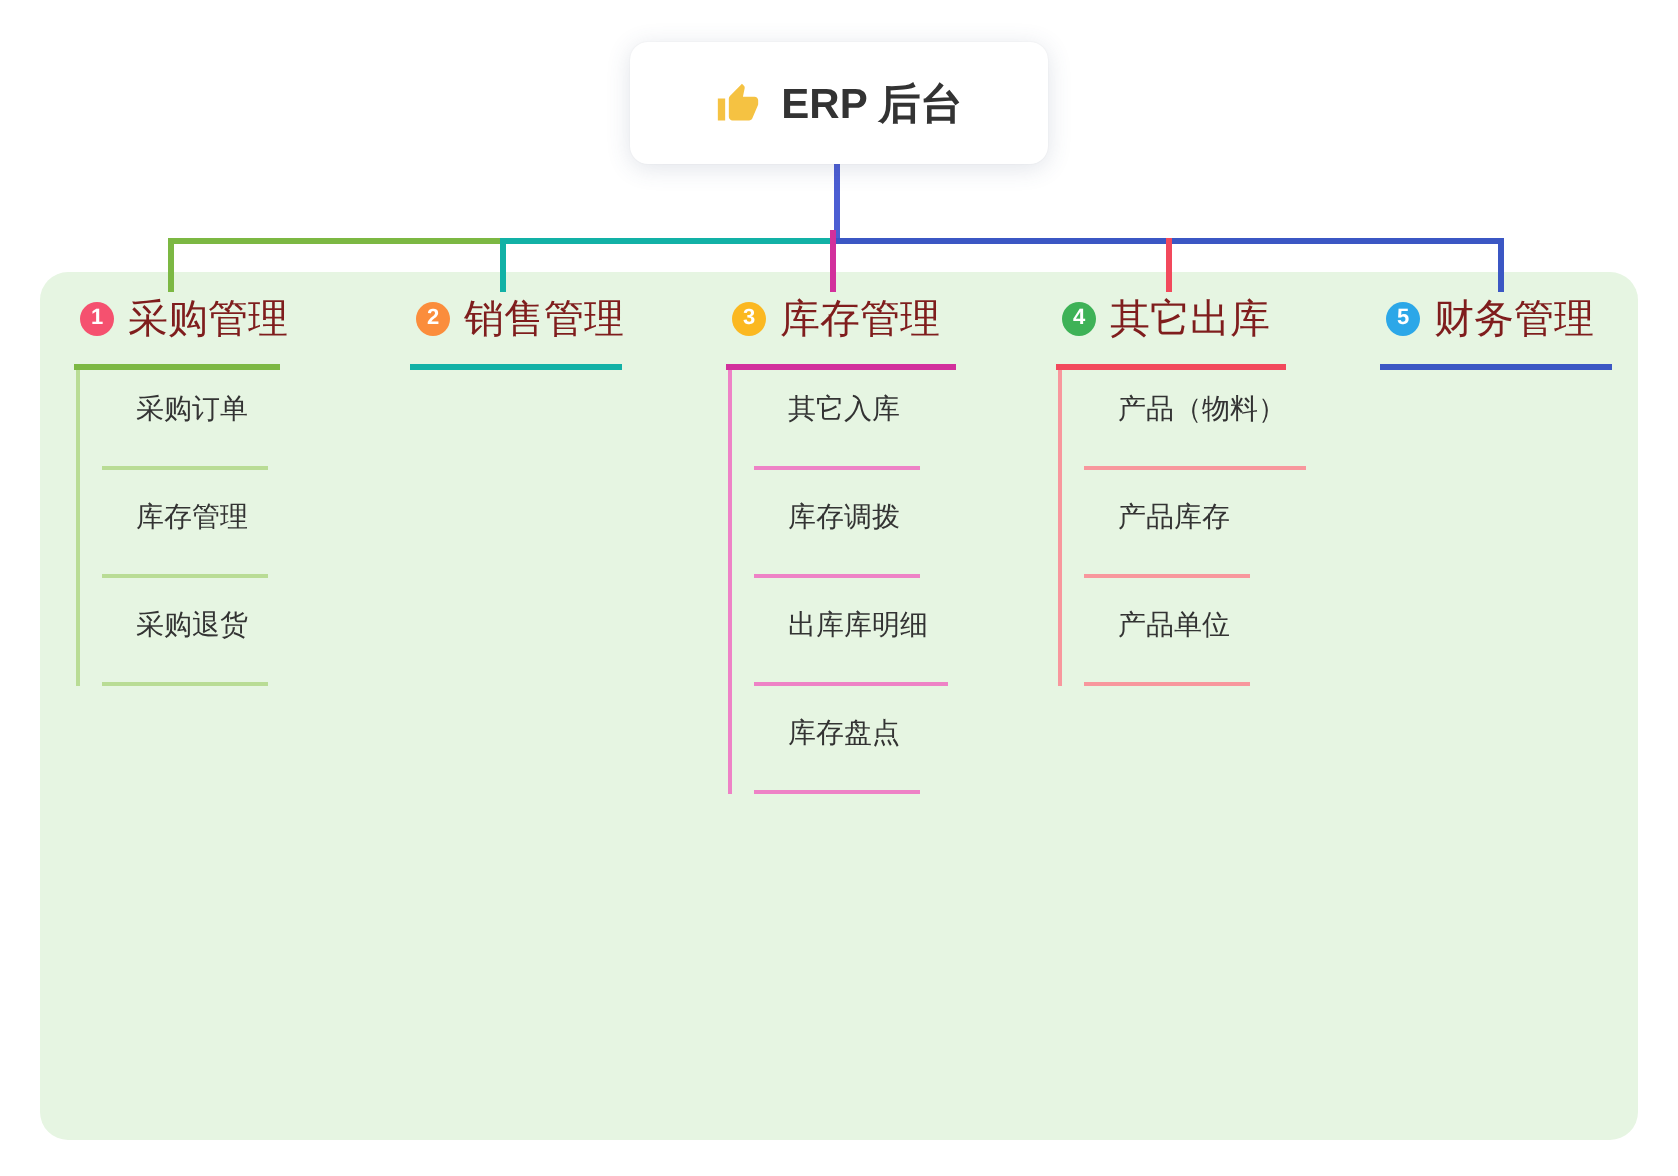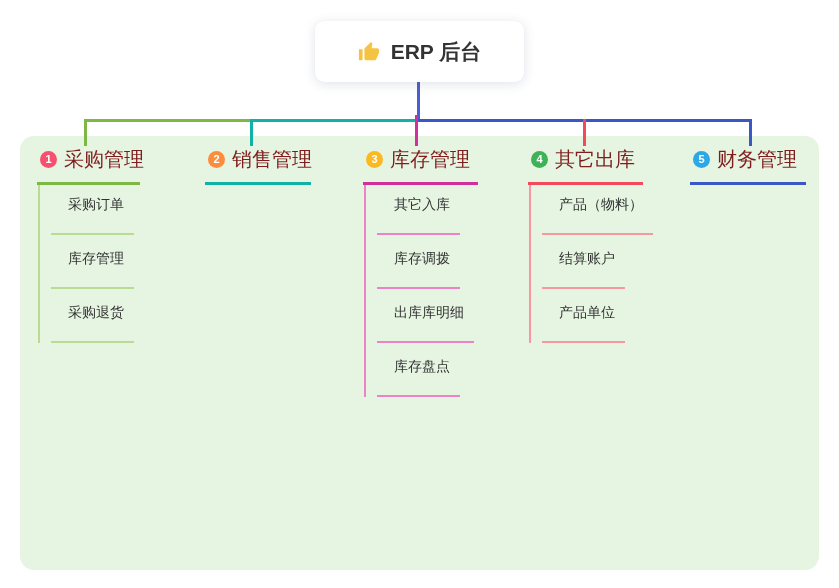--- a/index.html
+++ b/index.html
@@ -140,21 +140,21 @@
   <div class="branch" id="b-product" style="--main: #f2495c; --cl: #f8979d;">
     <div class="branch-header">
       <span class="badge" style="background: rgb(62, 178, 87);">4</span>
       <span class="branch-label">其它出库</span>
     </div>
     <div class="children">
       <div class="child">
           <span class="child-label">产品（物料）</span>
         </div>
       <div class="child">
-          <span class="child-label">结算账户</span>
+          <span class="child-label">产品库存</span>
         </div>
       <div class="child">
           <span class="child-label">产品单位</span>
         </div>
     </div>
   </div>
 
   <div class="branch" id="b-finance" style="--main: #3b57c4; --cl: #91a7e0;">
     <div class="branch-header">
       <span class="badge" style="background: rgb(44, 167, 232);">5</span>

